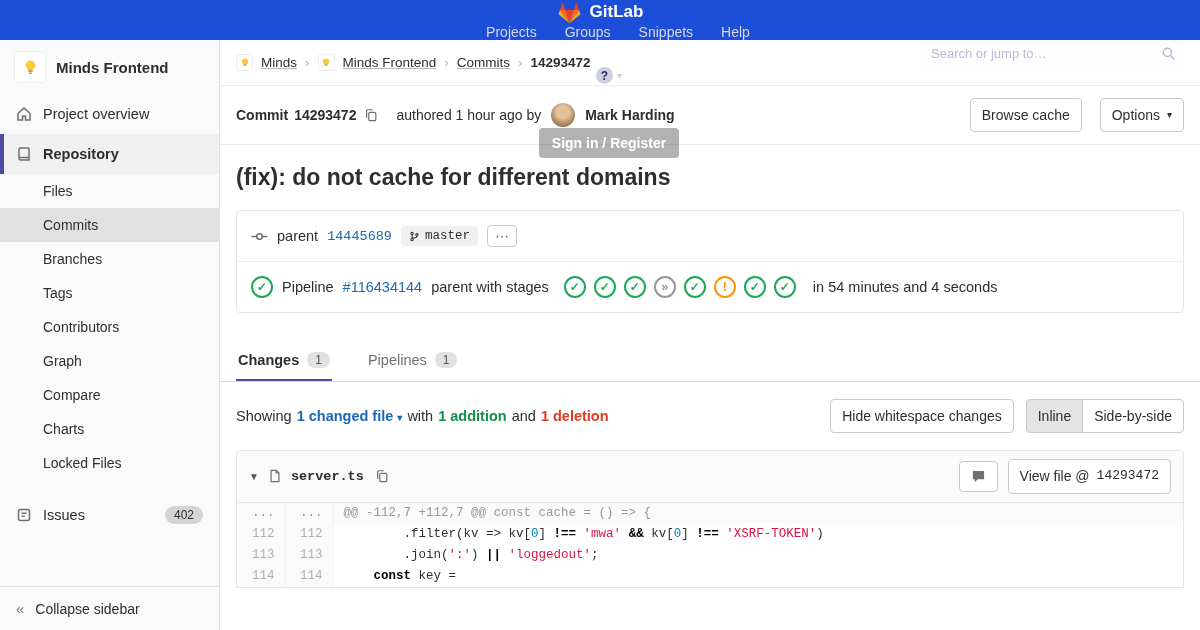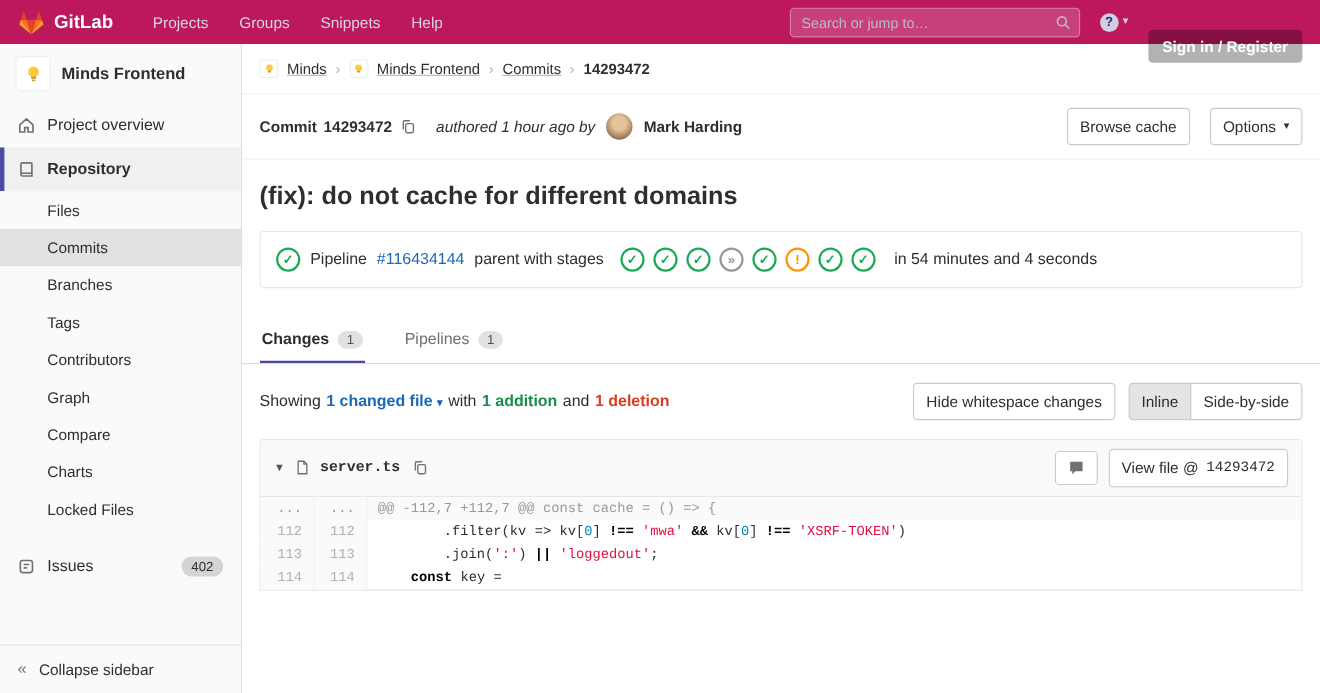--- a/index.html
+++ b/index.html
@@ -1,21 +1,21 @@
 <!DOCTYPE html>
 <html><head>
 <meta charset="utf-8">
 <style>
   * { box-sizing: border-box; margin: 0; padding: 0; }
   html, body { width: 1200px; height: 630px; overflow: hidden; }
   body { font-family: "Liberation Sans", sans-serif; font-size: 14px; color: #2e2e2e; background: #fff; }
   a { text-decoration: none; color: #1b69b6; cursor: pointer; }
 
   
-  .navbar { position: fixed; top: 0; left: 0; right: 0; height: 40px; background: #be185d; display: flex; align-items: center; padding: 0 16px; z-index: 100; }
+  .navbar { position: fixed; top: 0; left: 0; right: 0; height: 40px; background: #1d4ed8; display: flex; align-items: center; padding: 0 16px; z-index: 100; flex-direction: column; }
   .brand { display: flex; align-items: center; gap: 8px; }
   .brand svg { width: 25px; height: 24px; display: block; }
   .brand-text { color: #fff; font-weight: bold; font-size: 17px; }
   .nav-links { display: flex; align-items: center; margin-left: 36px; gap: 28px; }
   .nav-links a { color: #d6d6e8; font-size: 14px; }
   .search-box { margin-left: auto; position: relative; width: 264px; }
   .search-box input { width: 100%; height: 27px; background: rgba(250,250,250,.18); border: 1px solid rgba(250,250,250,.35); border-radius: 4px; padding: 0 30px 0 10px; color: #fff; font-size: 13px; font-family: inherit; outline: none; }
   .search-box input::placeholder { color: #b9b9d1; }
   .search-icon { position: absolute; right: 8px; top: 6px; }
   .help-menu { display: flex; align-items: center; margin-left: 18px; color: #cfcfe4; gap: 4px; cursor: pointer; }
@@ -44,21 +44,21 @@
   .content { margin-left: 220px; margin-top: 40px; }
   .breadcrumbs { display: flex; align-items: center; gap: 8px; padding: 14px 16px; border-bottom: 1px solid #eee; font-size: 13.5px; }
   .crumb-avatar { width: 17px; height: 17px; border-radius: 3px; background: #fff; border: 1px solid #eee; display: inline-flex; align-items: center; justify-content: center; }
   .breadcrumbs a { color: #2e2e2e; text-decoration: underline; text-decoration-color: #b5b5b5; }
   .crumb-sep { color: #b5b5b5; }
   .crumb-last { font-weight: 600; }
 
   .commit-meta { display: flex; align-items: center; padding: 12px 16px; border-bottom: 1px solid #eee; gap: 6px; }
   .commit-label, .commit-sha { font-weight: 600; }
   .icon-btn { background: none; border: none; cursor: pointer; padding: 2px; display: inline-flex; align-items: center; }
-  .authored { margin-left: 10px; font-style: italic; }
+  .authored { margin-left: 10px; }
   .avatar { width: 24px; height: 24px; border-radius: 50%; background: radial-gradient(circle at 50% 38%, #e3c49a 0 32%, #97714e 75%); margin: 0 4px; flex: none; }
   .author-name { font-weight: 600; color: #2e2e2e; }
   .meta-actions { margin-left: auto; display: flex; gap: 18px; }
 
   .btn { display: inline-flex; align-items: center; gap: 7px; background: #fff; border: 1px solid #c9c9c9; border-radius: 4px; padding: 7px 11px; font-size: 14px; color: #2e2e2e; font-family: inherit; cursor: pointer; line-height: 1.3; }
   .btn.active { background: #e4e4e4; }
 
   .commit-title { font-size: 23px; font-weight: 700; padding: 19px 16px 15px; }
 
   .info-box { margin: 4px 16px 26px; border: 1px solid #e5e5e5; border-radius: 4px; }
@@ -252,20 +252,38 @@
       <button class="btn">
         <span>Options</span>
         <span class="caret">▾</span>
       </button>
     </div>
   </div>
 
   <h1 class="commit-title">(fix): do not cache for different domains</h1>
 
   <div class="info-box">
+    <div class="info-row">
+      <svg viewBox="0 0 16 16" width="17" height="17" fill="none" stroke="#707070" stroke-width="1.5">
+          <circle cx="8" cy="8" r="2.6"></circle>
+          <path d="M.5 8h5M10.5 8h5"></path>
+        </svg>
+      <span>parent</span>
+      <a class="sha-link">14445689</a>
+      <a class="tag-branch">
+        <svg viewBox="0 0 16 16" width="11" height="11" fill="none" stroke="#2e2e2e" stroke-width="1.5">
+            <circle cx="4.5" cy="3.5" r="1.7"></circle>
+            <circle cx="4.5" cy="12.5" r="1.7"></circle>
+            <circle cx="11.5" cy="5.5" r="1.7"></circle>
+            <path d="M4.5 5.2v5.6M11.5 7.2c0 2.3-4 3-7 3"></path>
+          </svg>
+        <span>master</span>
+      </a>
+      <button class="ellipsis-btn">⋯</button>
+    </div>
     <div class="info-row">
       <span class="ci ci-success">✓</span>
       <span>Pipeline</span>
       <a>#116434144</a>
       <span>parent with stages</span>
       <span class="stages">
           <span class="ci ci-success">✓</span>
           <span class="ci ci-success">✓</span>
           <span class="ci ci-success">✓</span>
           <span class="ci ci-skipped">»</span>

